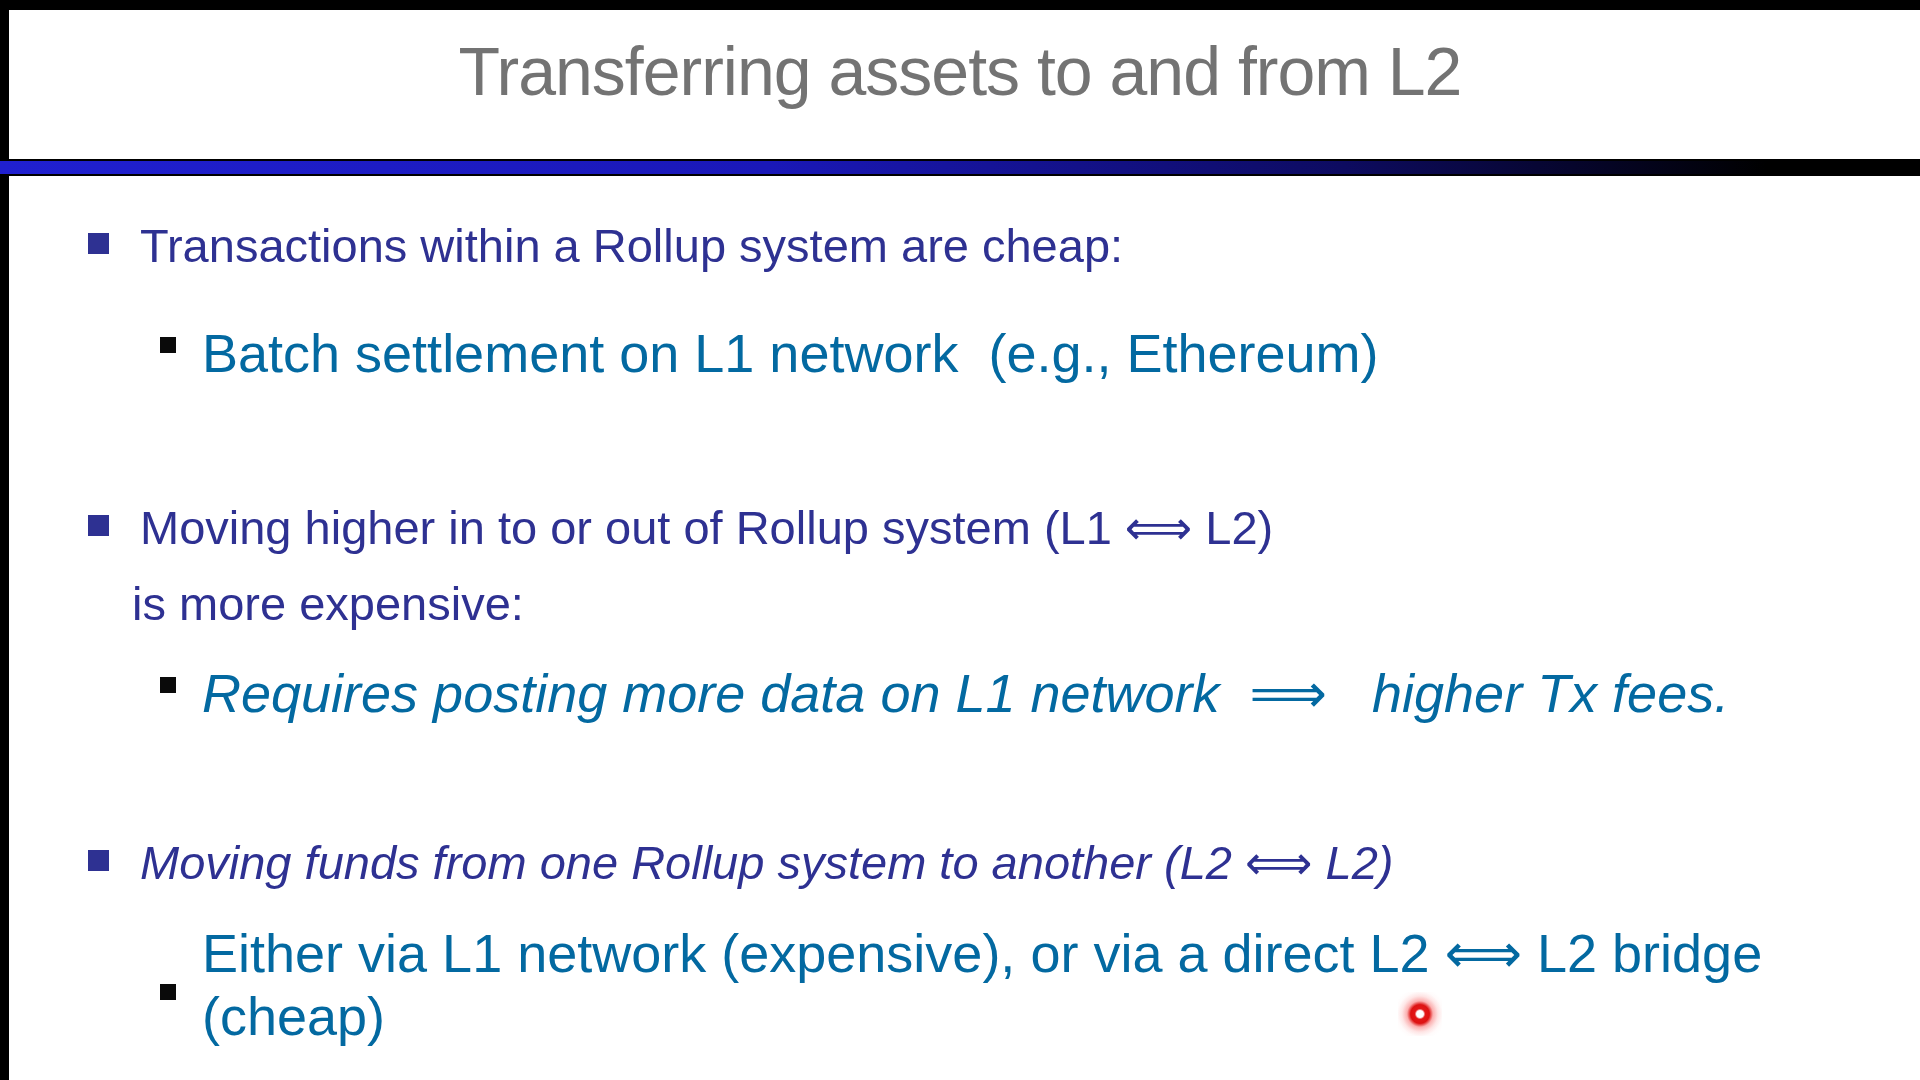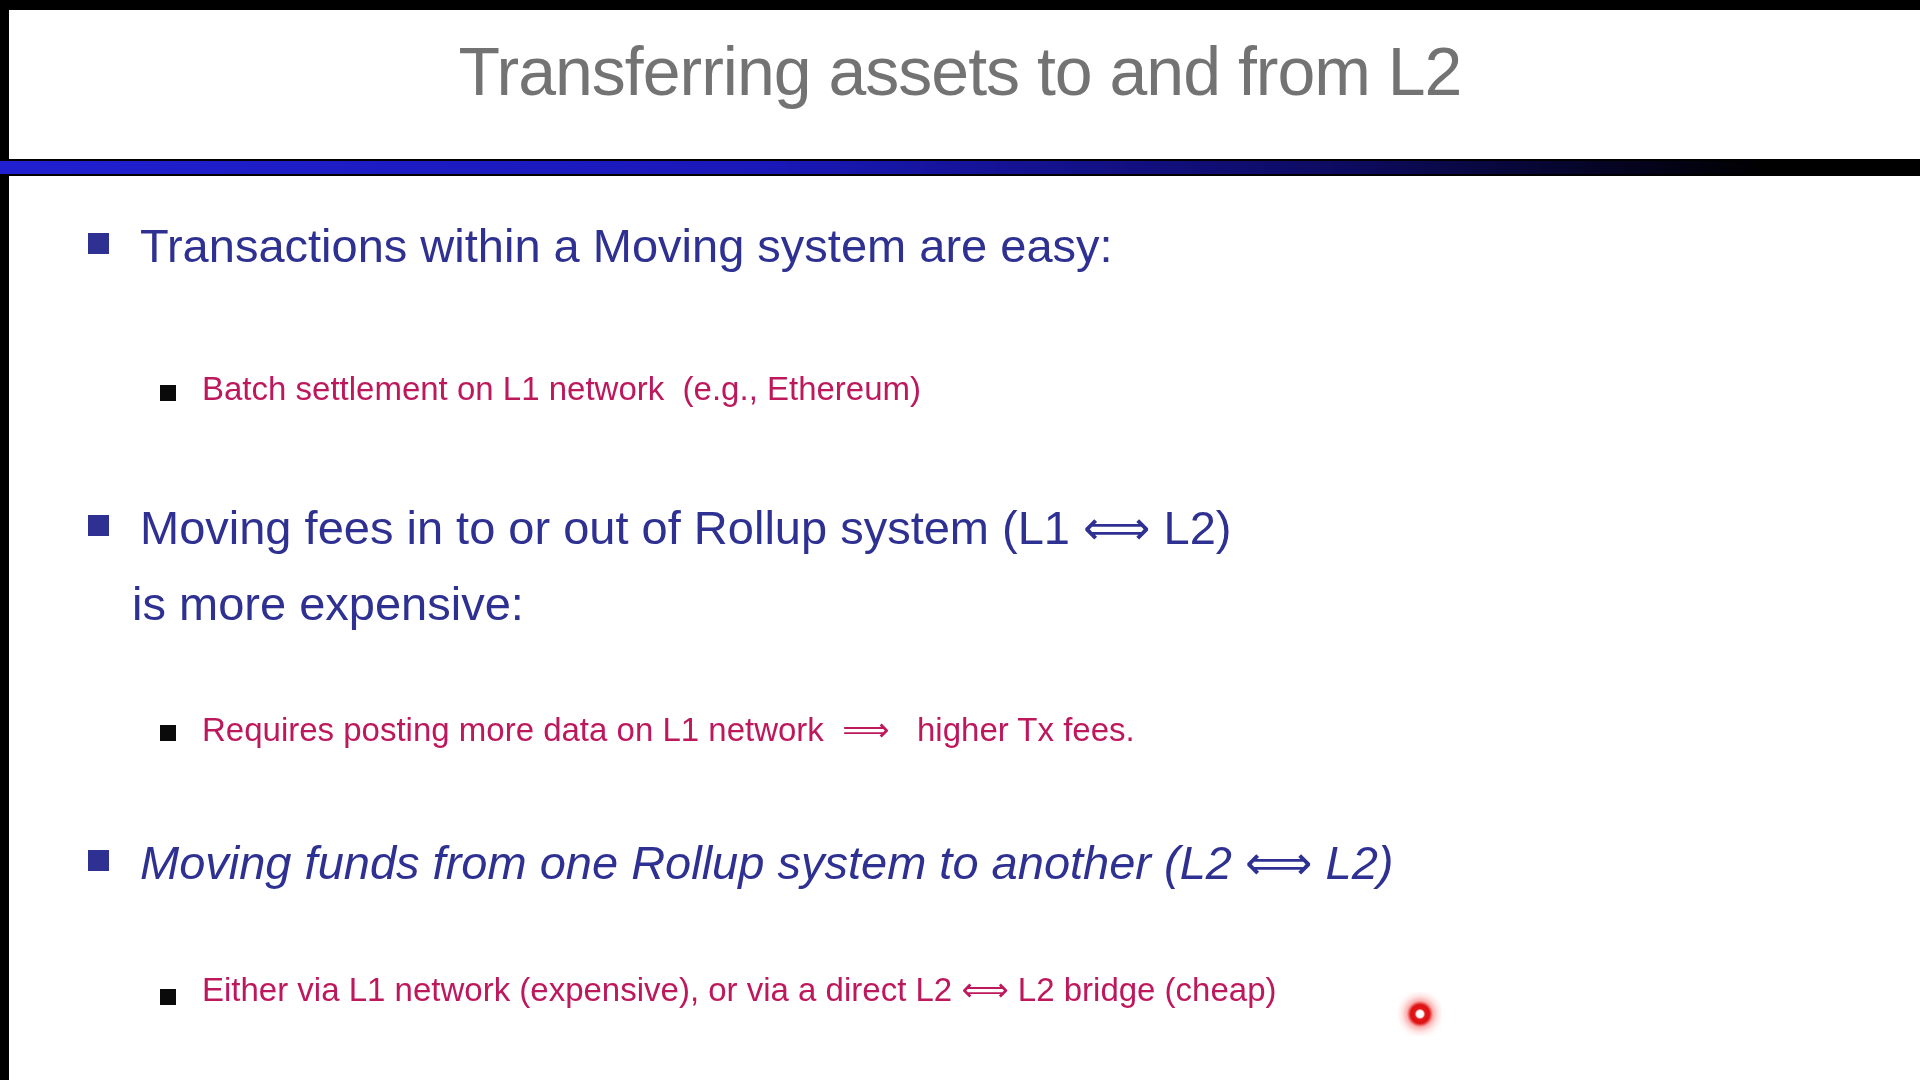--- a/index.html
+++ b/index.html
@@ -33,21 +33,21 @@
     border-bottom: 2px solid #000000;
     background: linear-gradient(90deg, #2020d0 0%, #1a18b8 40%, #0d0b60 70%, #000000 92%);
   }
   .row {
     position: absolute;
     display: flex;
     align-items: flex-start;
     white-space: pre-wrap;
   }
   .lvl1 { left: 88px; font-size: 47px; color: #2E3192; letter-spacing: 0px; }
-  .lvl2 { left: 160px; font-size: 33px; color: #be185d; margin-top: 48px; }
+  .lvl2 { left: 160px; font-size: 54px; color: #0369a1; }
   .bullet-sq {
     flex: 0 0 auto;
     display: inline-block;
   }
   .lvl1 .bullet-sq {
     width: 21px; height: 21px; background: #2E3192; margin-top: 15px; margin-right: 31px;
   }
   .lvl2 .bullet-sq {
     width: 16px; height: 16px; background: #0a0a0a; margin-top: 15px; margin-right: 26px;
   }
@@ -71,35 +71,35 @@
 
 <div class="frame-top"></div>
 <div class="frame-left"></div>
 
 <h1 class="slide-title">Transferring assets to and from L2</h1>
 
 <div class="title-divider"></div>
 
 <div class="row lvl1" style="top: 218px;">
   <span class="bullet-sq"></span>
-  <span class="heading-text">Transactions within a Moving system are easy:</span>
+  <span class="heading-text">Transactions within a Rollup system are cheap:</span>
 </div>
 <div class="row lvl2" style="top: 322px;">
   <span class="bullet-sq"></span>
   <span class="heading-text">Batch settlement on L1 network  (e.g., Ethereum)</span>
 </div>
 
 <div class="row lvl1" style="top: 500px;">
   <span class="bullet-sq"></span>
-  <span class="heading-text">Moving fees in to or out of Rollup system (L1 ⟺ L2)</span>
+  <span class="heading-text">Moving higher in to or out of Rollup system (L1 ⟺ L2)</span>
 </div>
 <div class="row lvl1" style="top: 576px; left: 132px;">
   <span class="heading-text">is more expensive:</span>
 </div>
-<div class="row lvl2" style="top: 662px;">
+<div class="row lvl2" style="top: 662px; font-style: italic;">
   <span class="bullet-sq"></span>
   <span class="heading-text">Requires posting more data on L1 network  ⟹   higher Tx fees.</span>
 </div>
 
 <div class="row lvl1" style="top: 835px; font-style: italic;">
   <span class="bullet-sq"></span>
   <span class="heading-text">Moving funds from one Rollup system to another (L2 ⟺ L2)</span>
 </div>
 <div class="row lvl2" style="top: 922px; align-items: center;">
   <span class="bullet-sq"></span>

